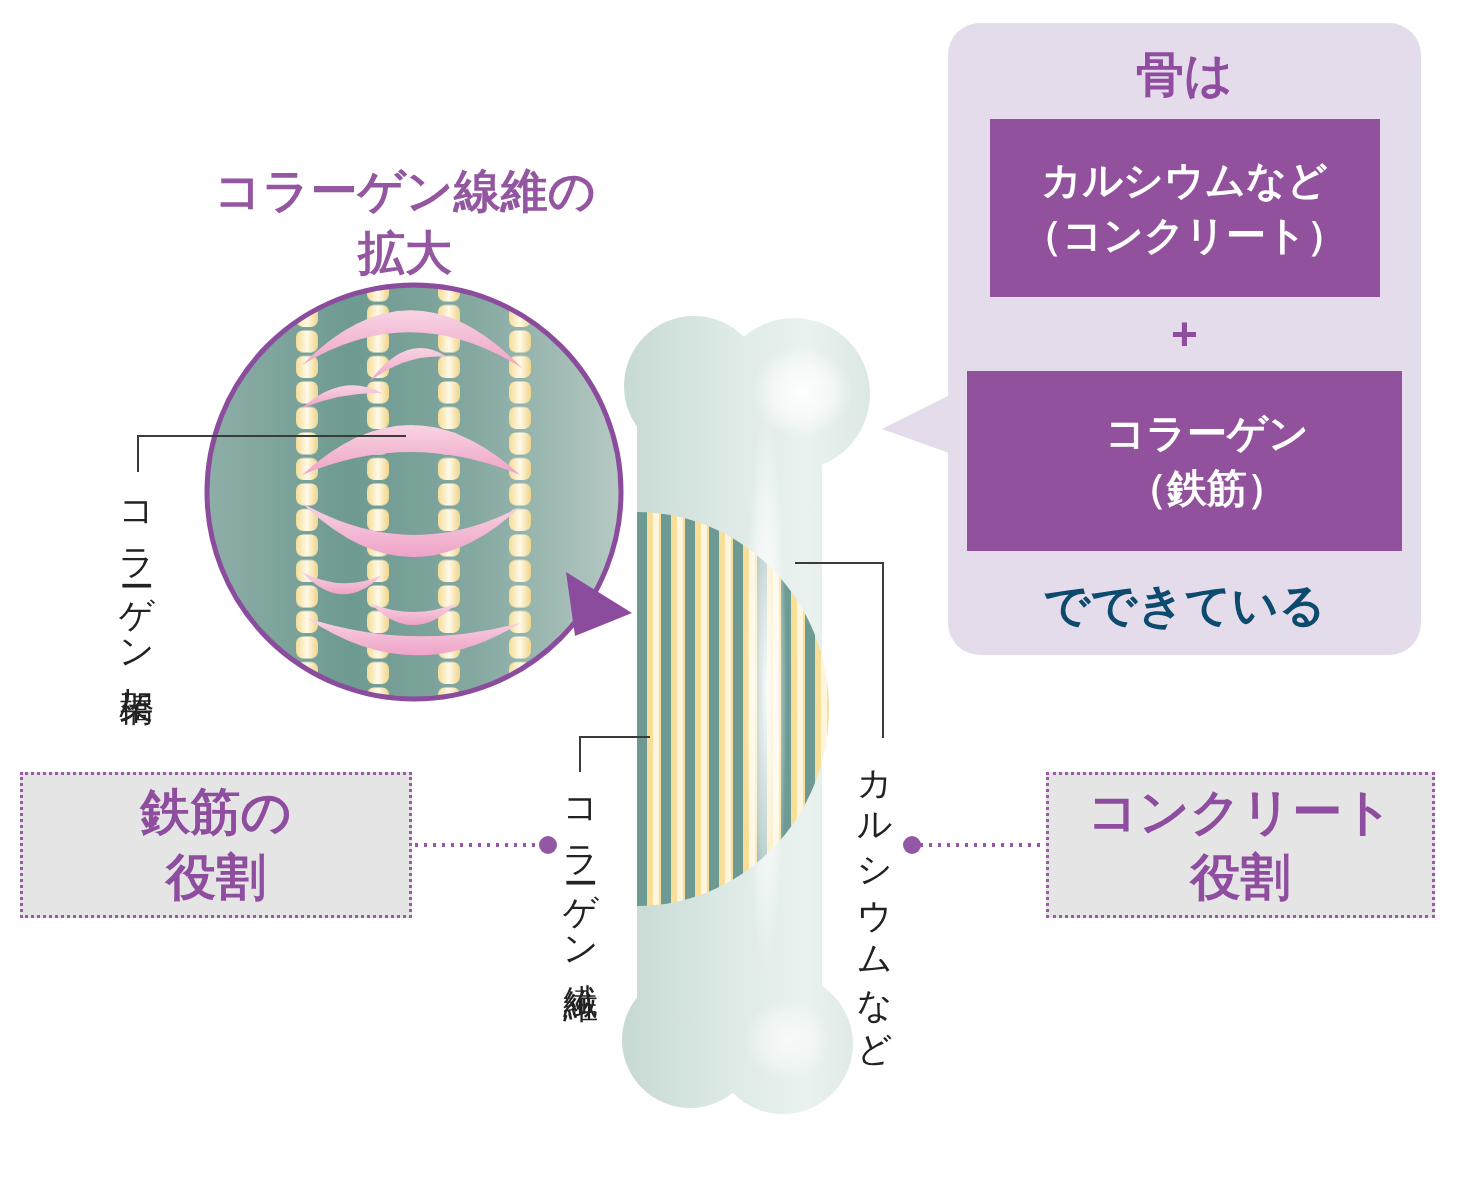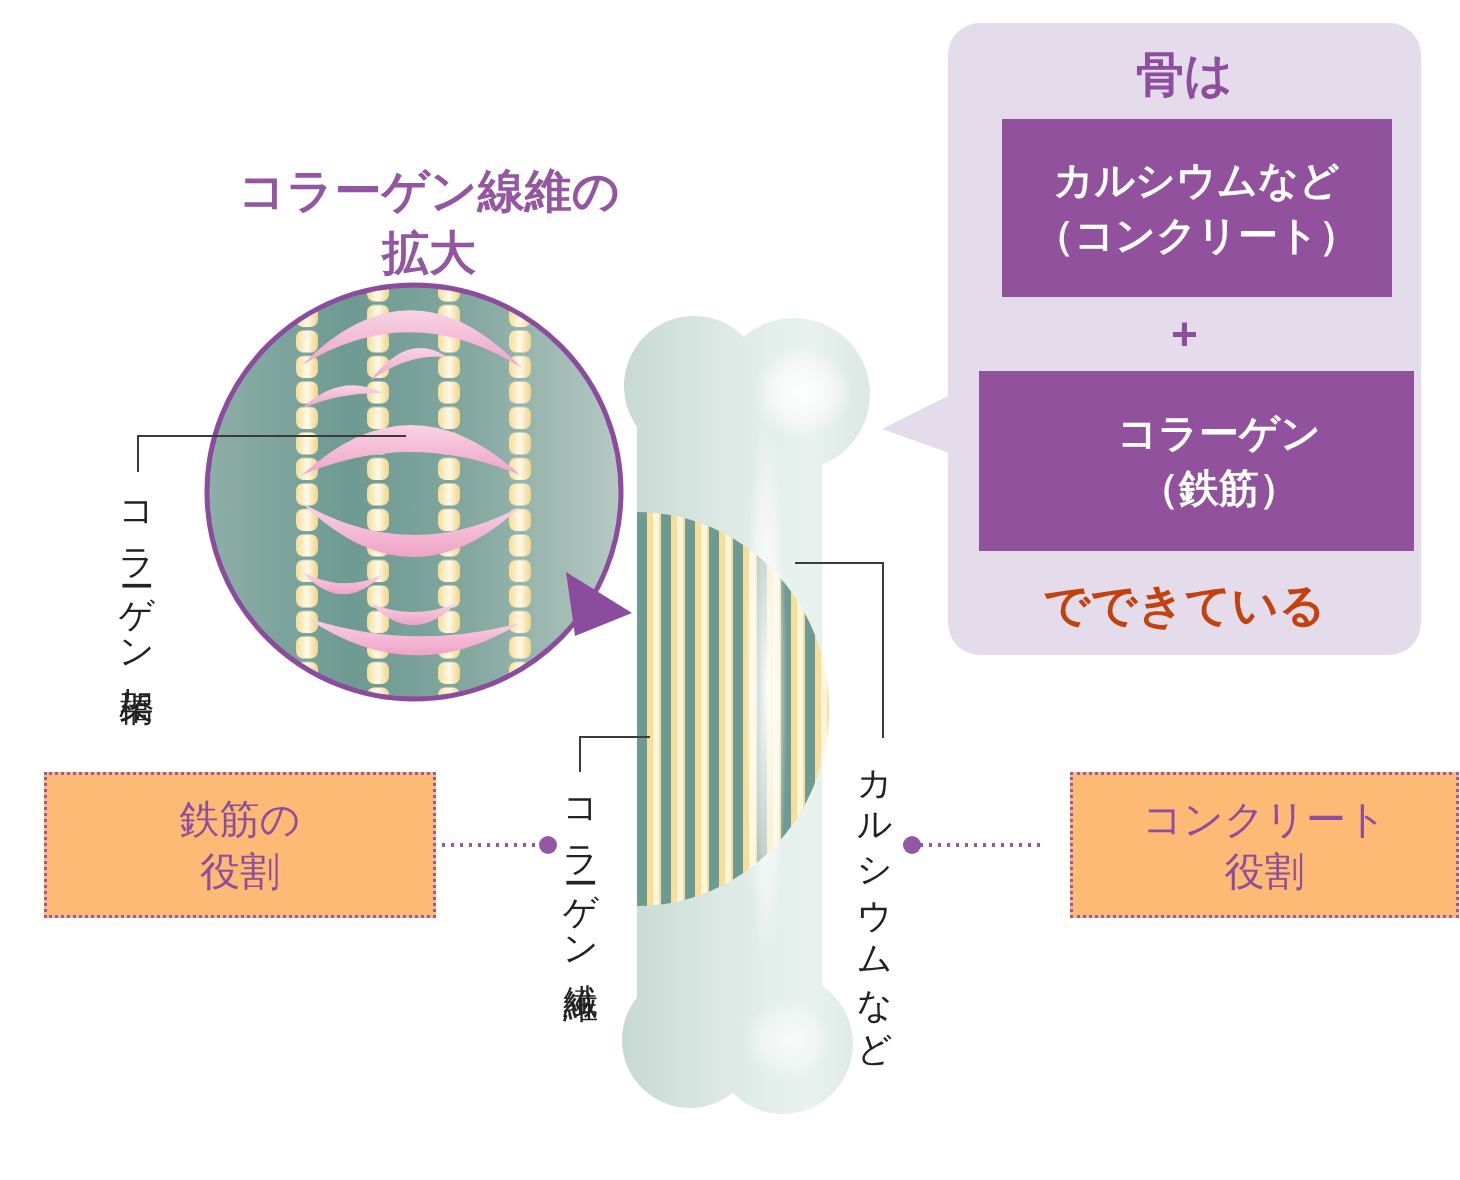--- a/index.html
+++ b/index.html
@@ -2,57 +2,57 @@
 <html><head>
 <meta charset="utf-8">
 <style>
   html,body{margin:0;padding:0;background:#ffffff;}
   #stage{
     position:relative;width:1460px;height:1180px;background:#ffffff;overflow:hidden;
     font-family:"Liberation Sans","DejaVu Sans",sans-serif;
   }
   #artwork{position:absolute;left:0;top:0;width:1460px;height:1180px;}
   .abs{position:absolute;}
-  .preline{white-space:pre-line;margin-left:24px;}
+  .preline{white-space:pre-line;}
   
   .mag-title{
     left:155px;top:160px;width:500px;text-align:center;
     font-size:47px;font-weight:bold;color:#9456a0;line-height:1.32;
   }
   
   .vlabel{
     writing-mode:vertical-rl;text-orientation:mixed;
     font-size:35px;color:#222222;letter-spacing:4px;line-height:1.05;
   }
   .vlabel-kakyo{left:118px;top:480px;}
   .vlabel-seni{left:562px;top:777px;}
   .vlabel-calcium{left:856px;top:745px;}
   
   .role-box{
     border:3px dotted #9b5aa5;display:flex;align-items:center;justify-content:center;
-    text-align:center;font-size:40px;font-weight:normal;color:#8e4d9e;line-height:1.3;
-    box-sizing:border-box;background:#fdba74;
+    text-align:center;font-size:50px;font-weight:bold;color:#8e4d9e;line-height:1.3;
+    box-sizing:border-box;background:#e5e5e5;
   }
   .role-left{left:20px;top:772px;width:392px;height:146px;}
   .role-right{left:1046px;top:772px;width:389px;height:146px;}
   
   .bubble{
     left:948px;top:23px;width:473px;height:632px;background:#e4dbeb;border-radius:32px;
     display:flex;flex-direction:column;align-items:center;box-sizing:border-box;
   }
   .bubble-heading{margin-top:26px;font-size:48px;font-weight:bold;color:#8e4d9e;line-height:1.1;}
   .bubble-box{
     width:390px;background:#92519c;color:#ffffff;text-align:center;
     font-size:40px;font-weight:bold;line-height:1.38;
     display:flex;align-items:center;justify-content:center;
   }
   .bubble-box1{margin-top:17px;height:178px;}
   .bubble-plus{height:74px;display:flex;align-items:center;font-size:46px;font-weight:bold;color:#8e4d9e;}
   .bubble-box2{height:180px;padding-left:45px;}
-  .bubble-footer{margin-top:24px;font-size:46px;font-weight:bold;color:#c2410c;}
+  .bubble-footer{margin-top:24px;font-size:46px;font-weight:bold;color:#0c4a6e;}
   
   .caption{left:852px;top:1036px;font-size:38px;color:#2b2b2b;letter-spacing:2px;}
 </style>
 </head>
 <body>
 
 <div id="stage">
 
   <svg id="artwork" viewBox="0 0 1460 1180" xmlns="http://www.w3.org/2000/svg">
     <defs>

